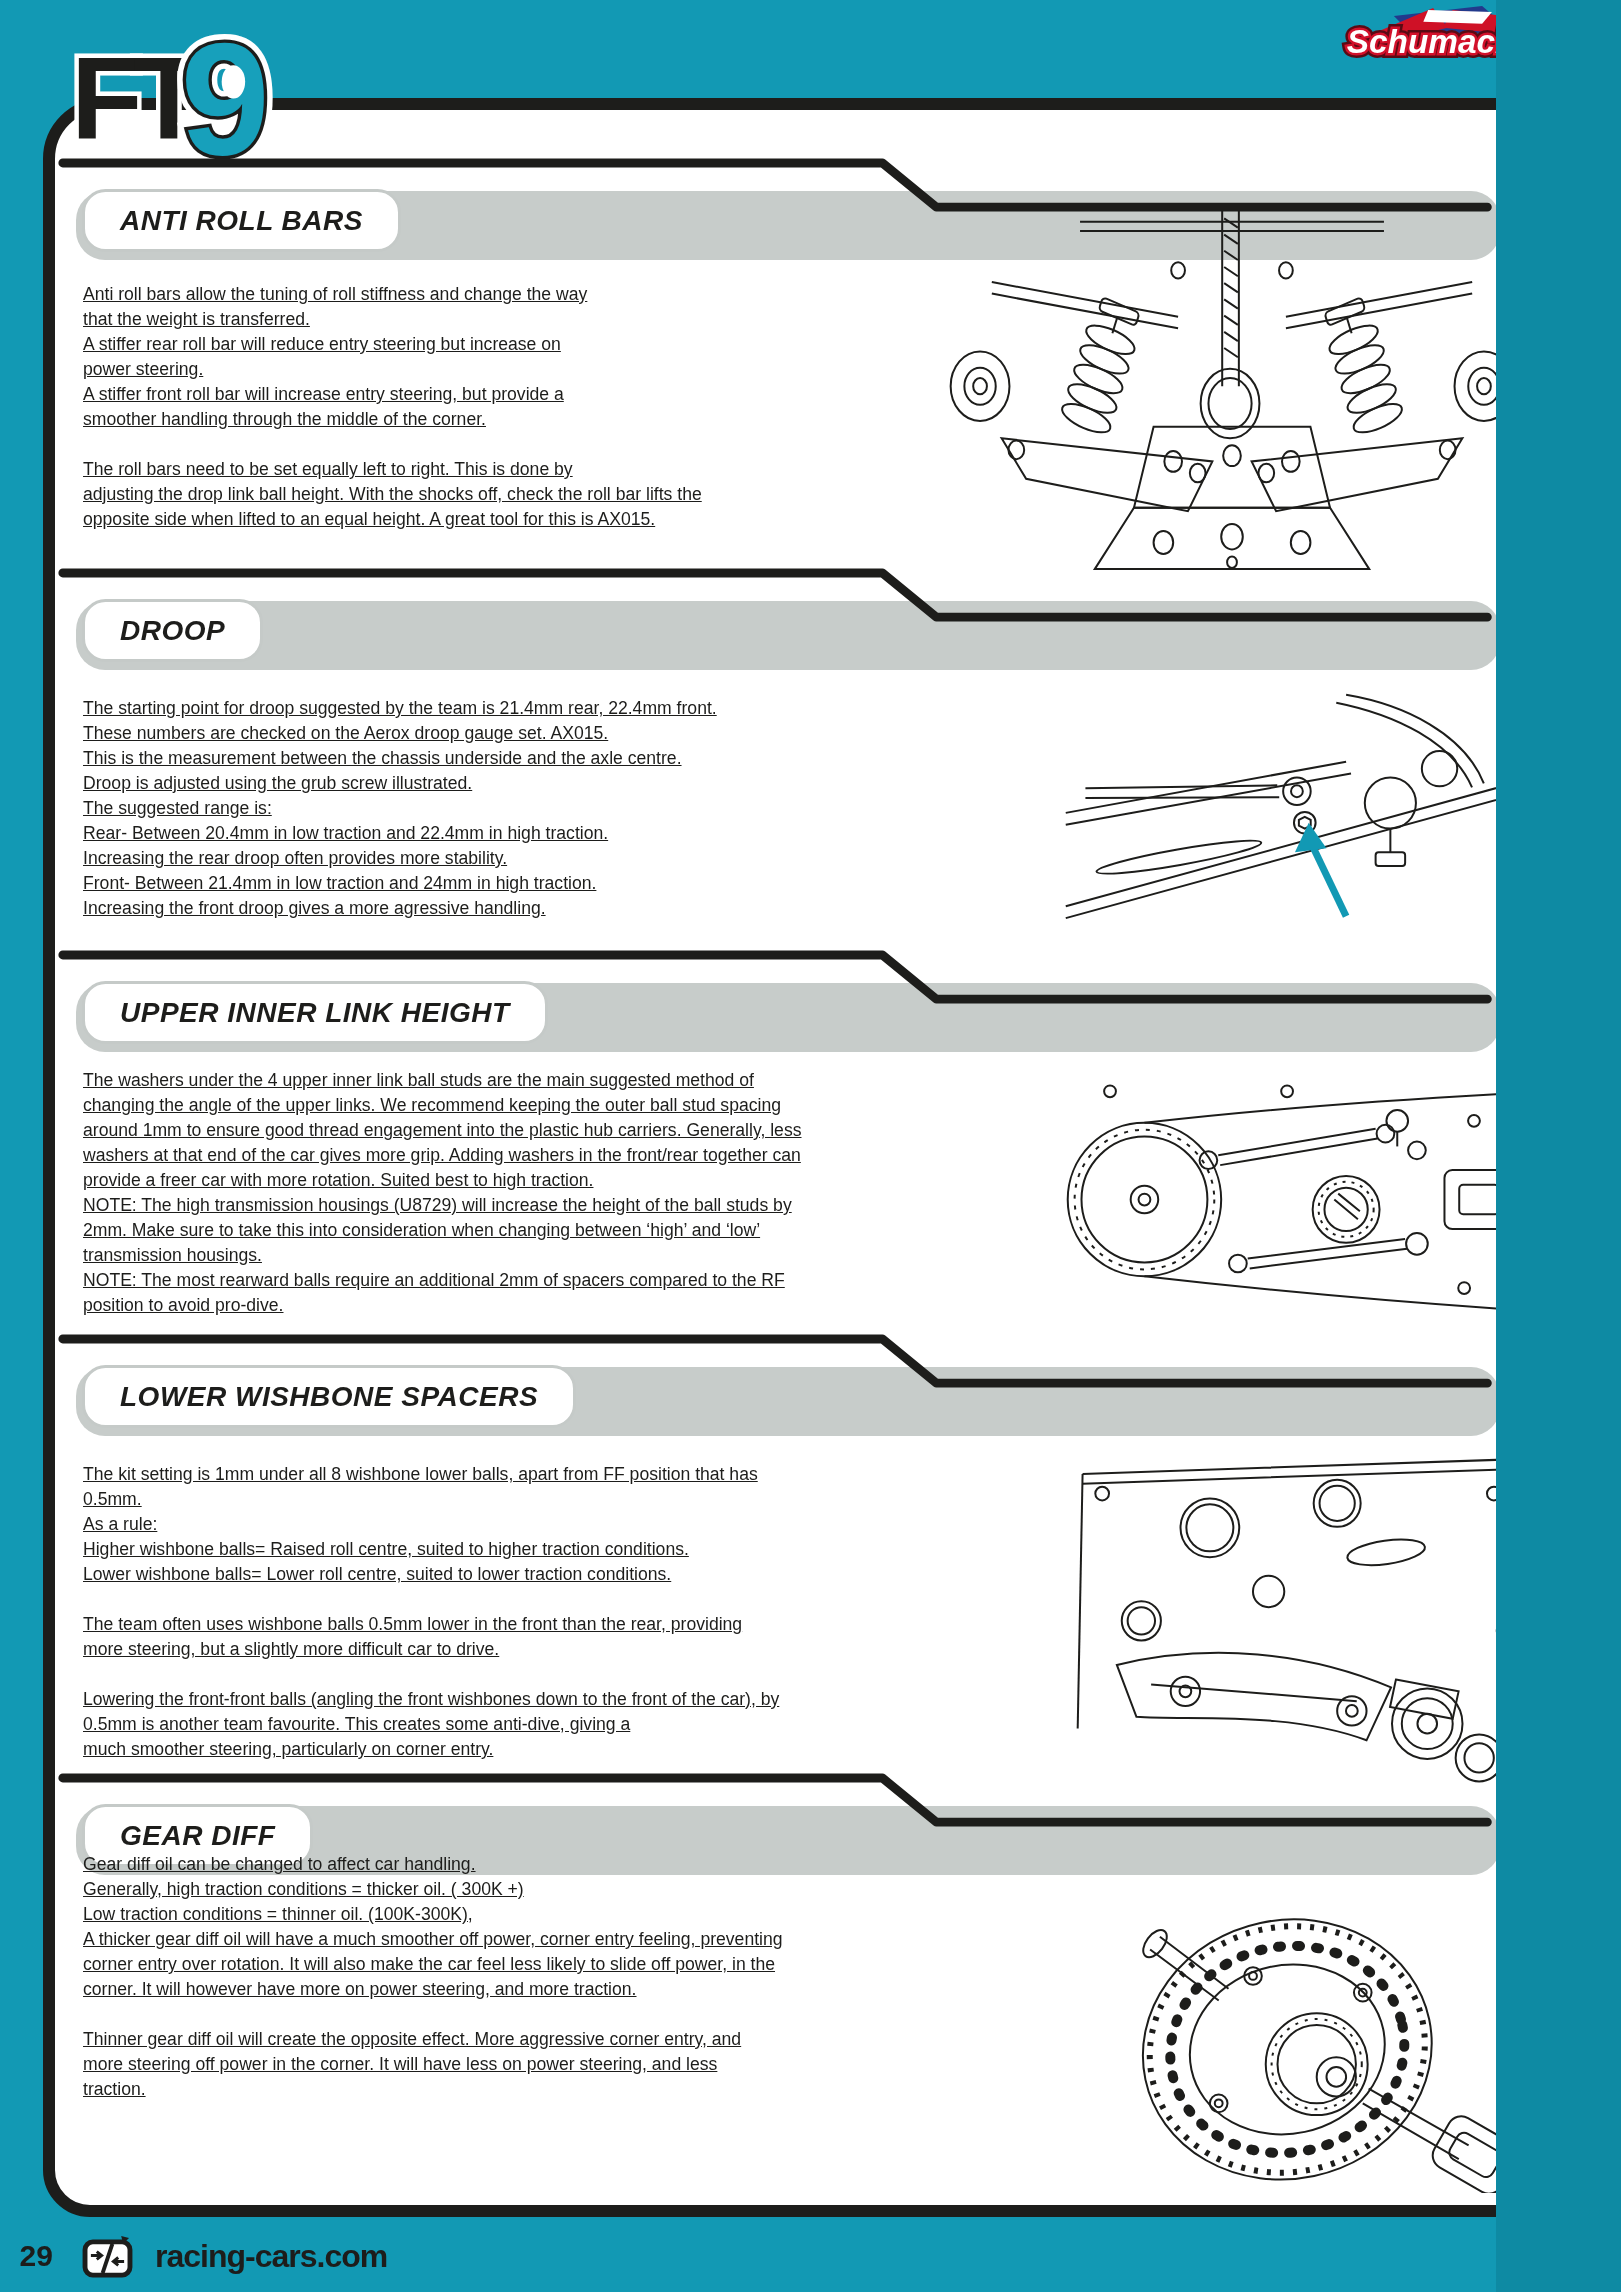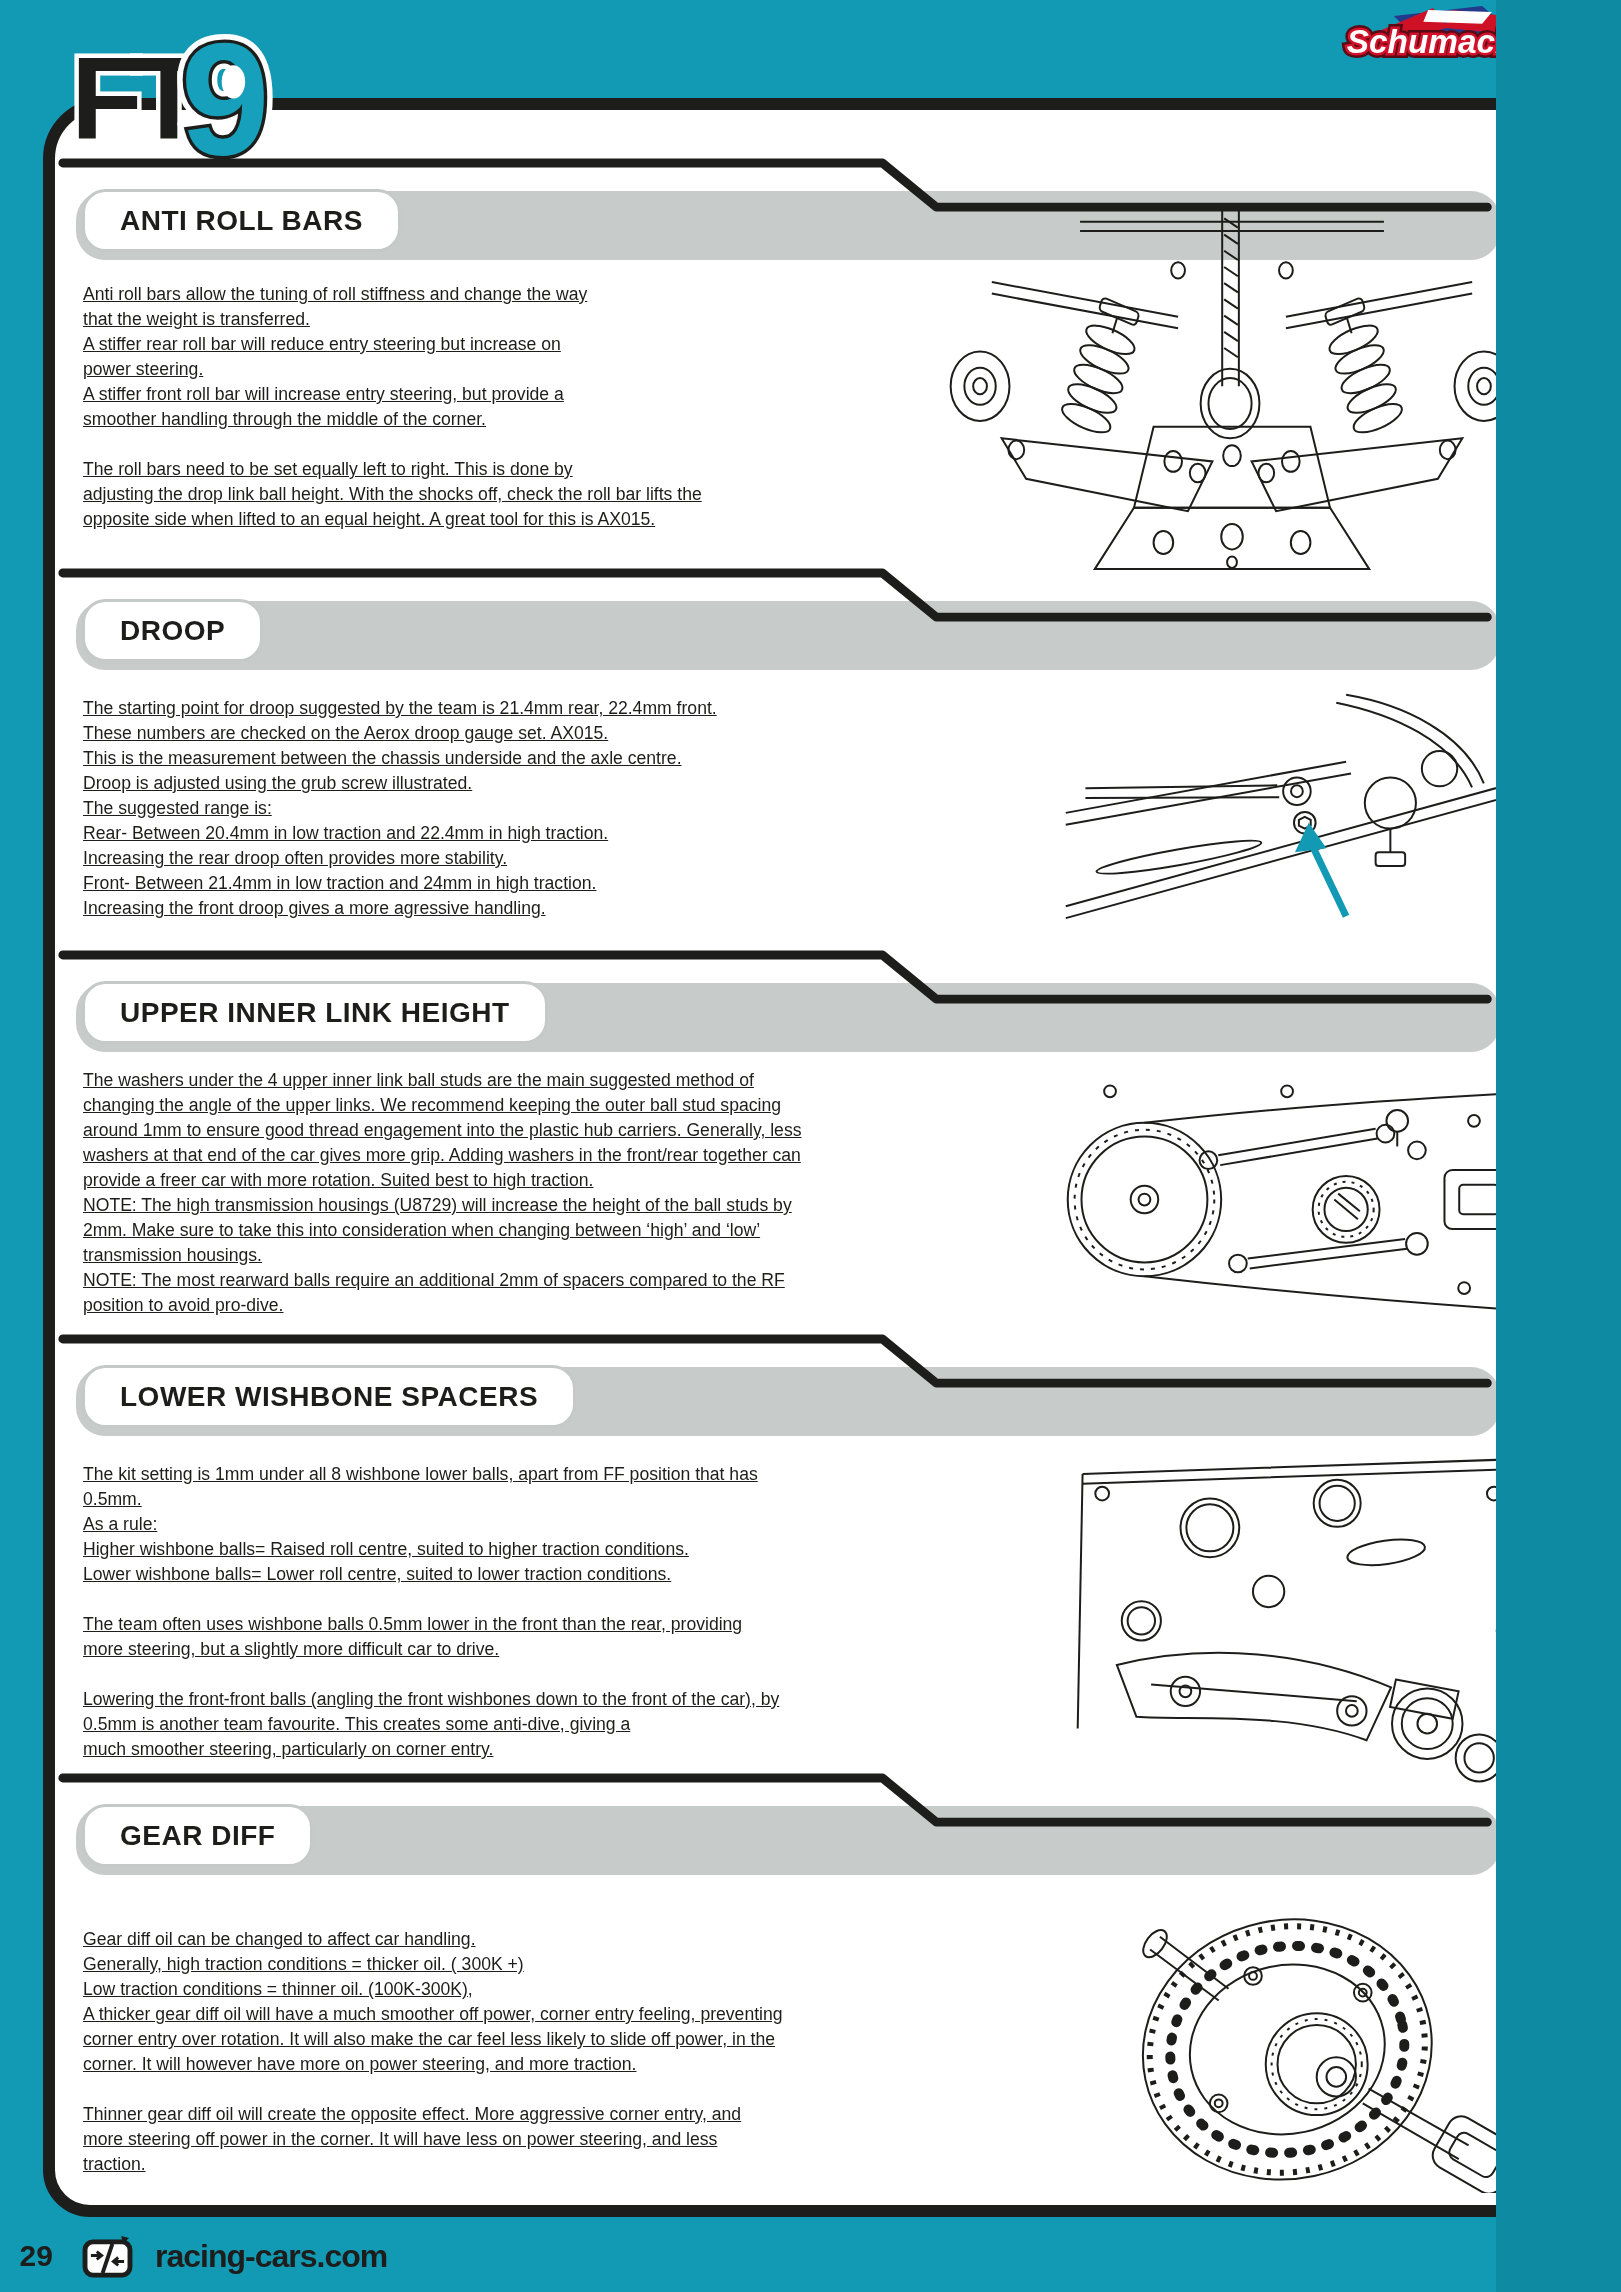--- a/index.html
+++ b/index.html
@@ -4,21 +4,21 @@
 <style>
   html,body{margin:0;padding:0;background:#0e8aa3;}
   .page{position:relative;width:1496px;height:2293px;background:#1299b4;overflow:hidden;
         font-family:"Liberation Sans",sans-serif;color:#1d1d1b;}
   .panel{position:absolute;left:43px;top:98px;width:1535px;height:2119px;background:#ffffff;
          border:12.7px solid #1d1d1b;border-radius:61px 47px 47px 47px;box-sizing:border-box;}
   .sec-bar{position:absolute;left:76px;width:1424px;height:69px;background:#c7ccca;border-radius:29px;}
   .sec-line{position:absolute;left:54px;width:1451px;height:65px;}
   .pill{position:absolute;left:82px;height:63px;background:#ffffff;border:3.9px solid #c5cac8;
         border-radius:23.5px;display:flex;align-items:center;padding:0 35px;box-sizing:border-box;}
-  .pill .t{font-weight:bold;font-size:28px;letter-spacing:0.5px;white-space:nowrap;}
+  .pill .t{font-weight:bold;font-size:28px;letter-spacing:0.5px;white-space:nowrap;font-style:italic;}
   .body{position:absolute;left:83px;width:965px;font-size:17.6px;line-height:25px;white-space:pre-line;text-decoration:underline;}
   .illo{position:absolute;}
   .illo *{vector-effect:non-scaling-stroke;}
   .footer-num{position:absolute;left:19.6px;top:2239px;font-size:30px;font-weight:bold;text-align:center;}
   .footer-site{position:absolute;left:141px;top:2238px;font-size:32px;font-weight:bold;letter-spacing:-1px;margin-left:14px;}
   .footer-icon{position:absolute;left:82px;top:2236px;}
   .ft9{position:absolute;left:69px;top:24.5px;}
   .schu{position:absolute;left:1335px;top:2px;}
   svg text{font-family:"Liberation Sans",sans-serif;}
 </style>
@@ -257,21 +257,21 @@
   </section>
 
   <section>
     <div class="sec-bar" style="top:1806px"></div>
     <svg class="sec-line" style="top:1770px" viewBox="0 0 1480 66" width="1451" height="65">
       <polyline points="9,8 845,8 900,53 1462,53" stroke="#1d1d1b" stroke-width="9" fill="none" stroke-linecap="round" stroke-linejoin="round"></polyline>
     </svg>
     <div class="pill" style="top:1804px">
       <span class="t">GEAR DIFF</span>
     </div>
-    <div class="body" style="top:1927px">Gear diff oil can be changed to affect car handling.
+    <div class="body" style="top:1852px">Gear diff oil can be changed to affect car handling.
 Generally, high traction conditions = thicker oil. ( 300K +)
 Low traction conditions = thinner oil. (100K-300K),
 A thicker gear diff oil will have a much smoother off power, corner entry feeling, preventing
 corner entry over rotation.  It will also make the car feel less likely to slide off power, in the
 corner.  It will however have more on power steering, and more traction.
 
 Thinner gear diff oil will create the opposite effect.  More aggressive corner entry, and
 more steering off power in the corner.  It will have less on power steering, and less
 traction.</div>
     <svg class="illo" style="left:1106px;top:1901px" width="392" height="292" viewBox="0 0 400 295">

